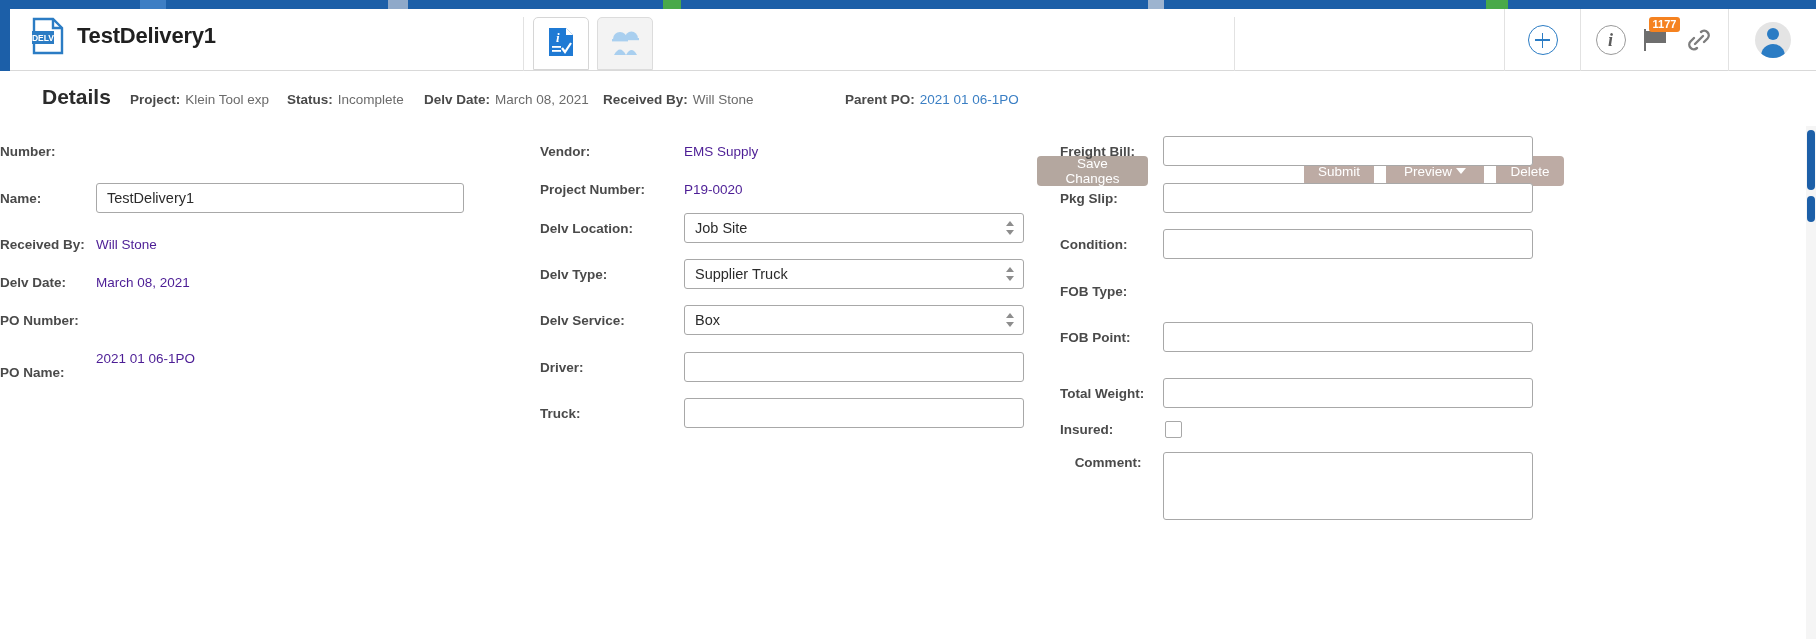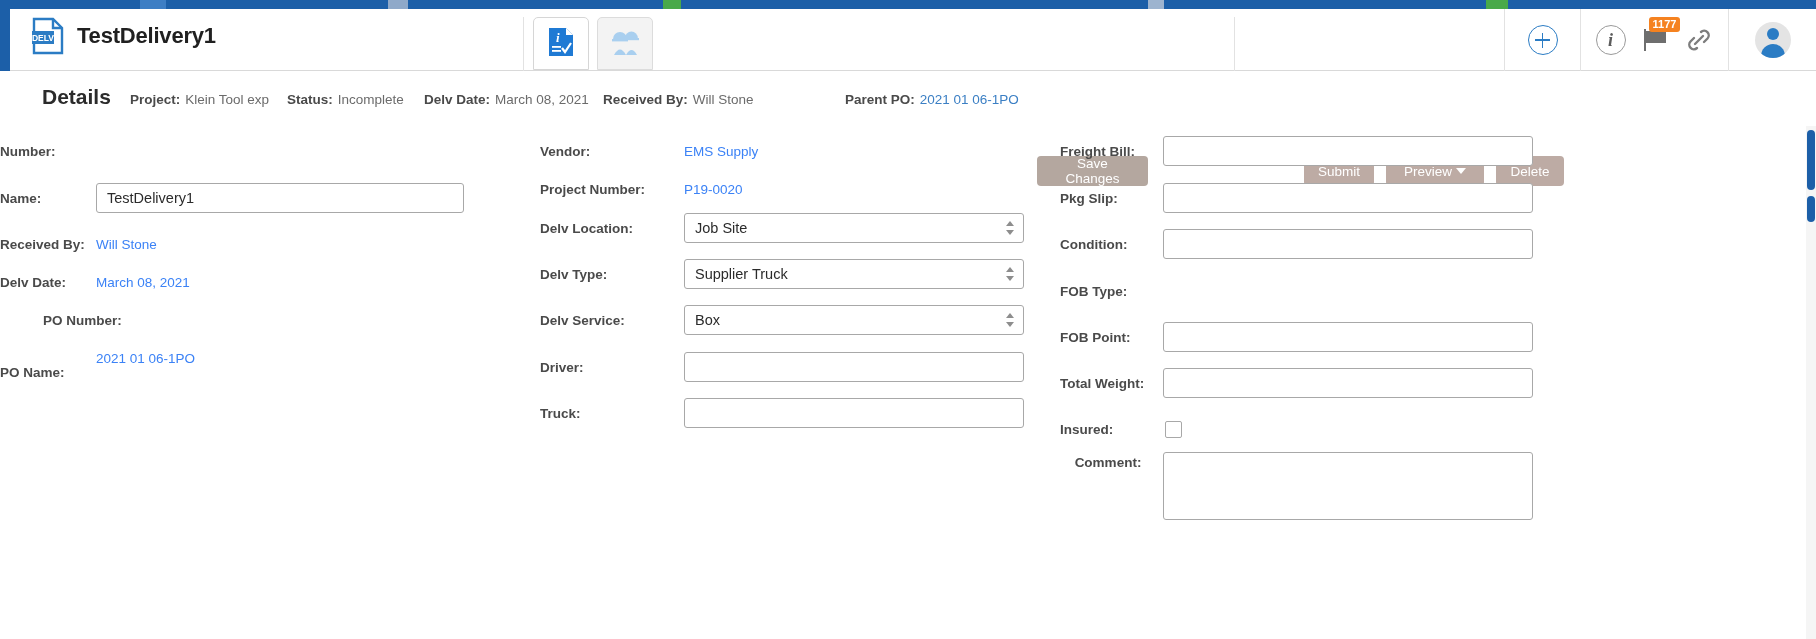--- a/index.html
+++ b/index.html
@@ -192,21 +192,21 @@
 
   .row {
     position: absolute; left: 0; height: 30px;
     display: flex; align-items: center;
   }
   .lbl {
     font-size: 13.5px; font-weight: bold; color: #4a4a4a;
     text-align: left; white-space: nowrap;
   }
   .val-static {
-    font-size: 13.5px; color: #3b82f6; white-space: nowrap; text-align: center;
+    font-size: 13.5px; color: #4c1d95; white-space: nowrap; text-align: center;
   }
 
   .ipt {
     height: 30px; border: 1px solid #a8a8a8; border-radius: 3px;
     background: #ffffff; font-family: "Liberation Sans", sans-serif;
     font-size: 14.5px; color: #2b2b2b; padding: 0 10px; outline: none;
   }
   .ipt::placeholder { color: #b5b5b5; }
 
   .sel-wrap { position: relative; display: inline-block; }
@@ -380,21 +380,21 @@
     <div class="row" style="top:103px;">
       <span class="lbl" style="width:92px;">Received By:</span>
       <span class="val-static" style="margin-left:4px;">Will Stone</span>
     </div>
 
     <div class="row" style="top:141px;">
       <span class="lbl" style="width:92px;">Delv Date:</span>
       <span class="val-static" style="margin-left:4px;">March 08, 2021</span>
     </div>
 
-    <div class="row" style="top:179px;padding-left:43px;">
+    <div class="row" style="top:179px;">
       <span class="lbl" style="width:92px;">PO Number:</span>
       <span class="val-static" style="margin-left:4px;"></span>
     </div>
 
     <div class="row" style="top:217px;">
       <span class="lbl" style="width:92px;margin-top:28px;">PO Name:</span>
       <span class="val-static" style="margin-left:4px;">2021 01 06-1PO</span>
     </div>
   </div>
 
@@ -464,21 +464,21 @@
 
     <div class="row" style="top:150px;">
       <span class="lbl" style="width:96px;">FOB Type:</span>
     </div>
 
     <div class="row" style="top:196px;">
       <span class="lbl" style="width:96px;">FOB Point:</span>
       <input class="ipt" style="width: 370px; margin-left: 7px;" value="">
     </div>
 
-    <div class="row" style="top:242px;">
+    <div class="row" style="top:252px;">
       <span class="lbl" style="width:96px;">Total Weight:</span>
       <input class="ipt" style="width: 370px; margin-left: 7px;" value="">
     </div>
 
     <div class="row" style="top:288px;">
       <span class="lbl" style="width:96px;">Insured:</span>
       <span class="chk" style="margin-left:9px;"></span>
     </div>
 
     <div class="row" style="top:326px; height:74px; align-items:flex-start;">

